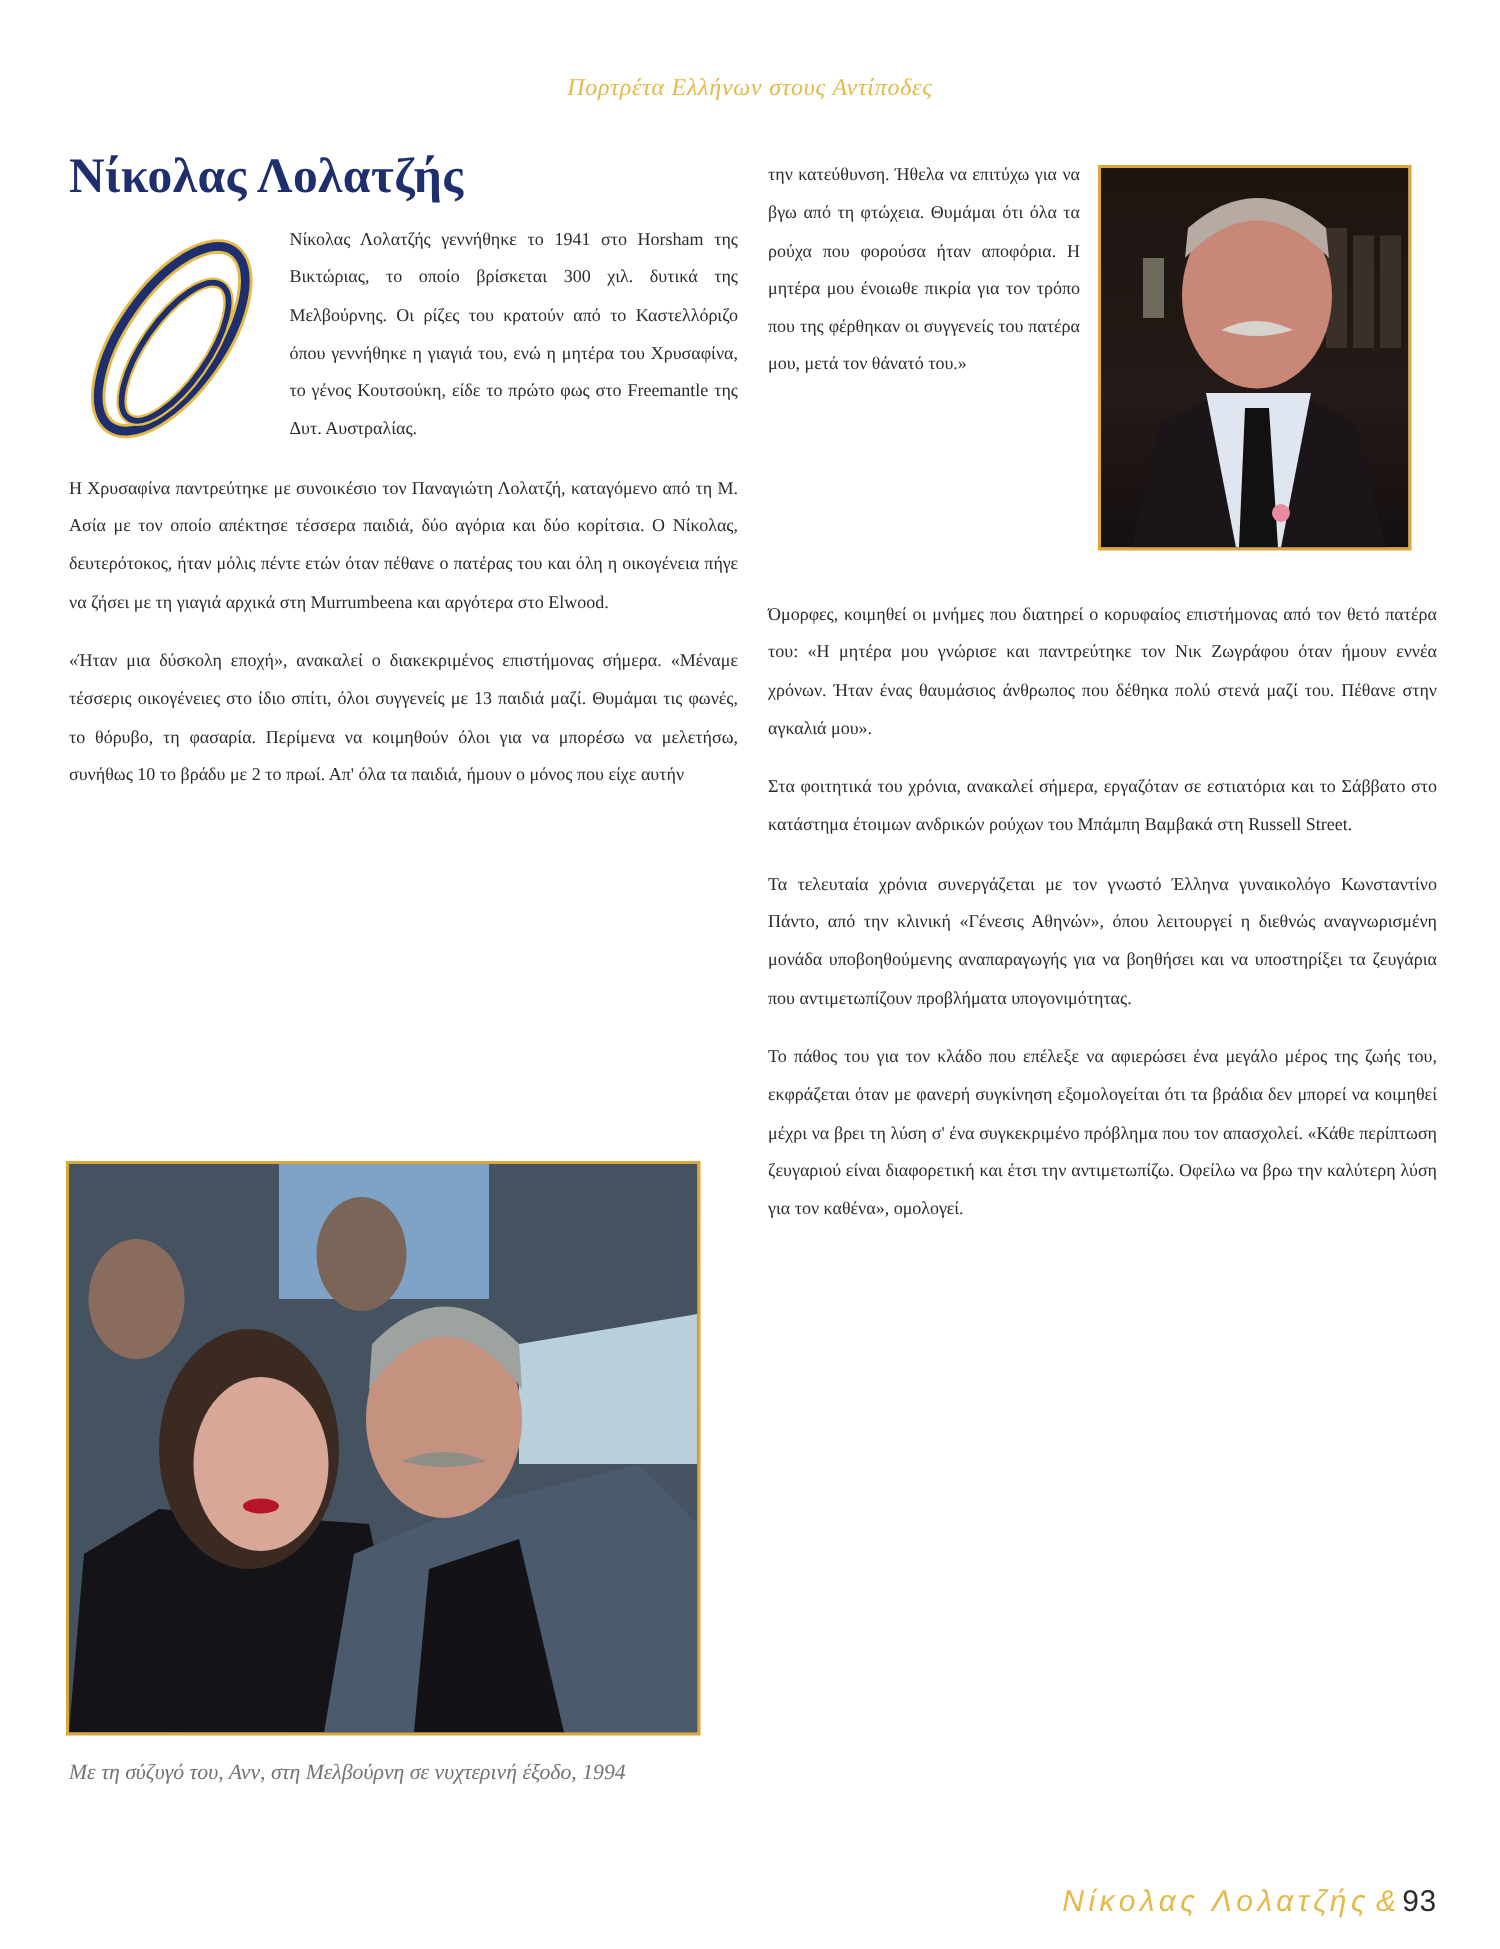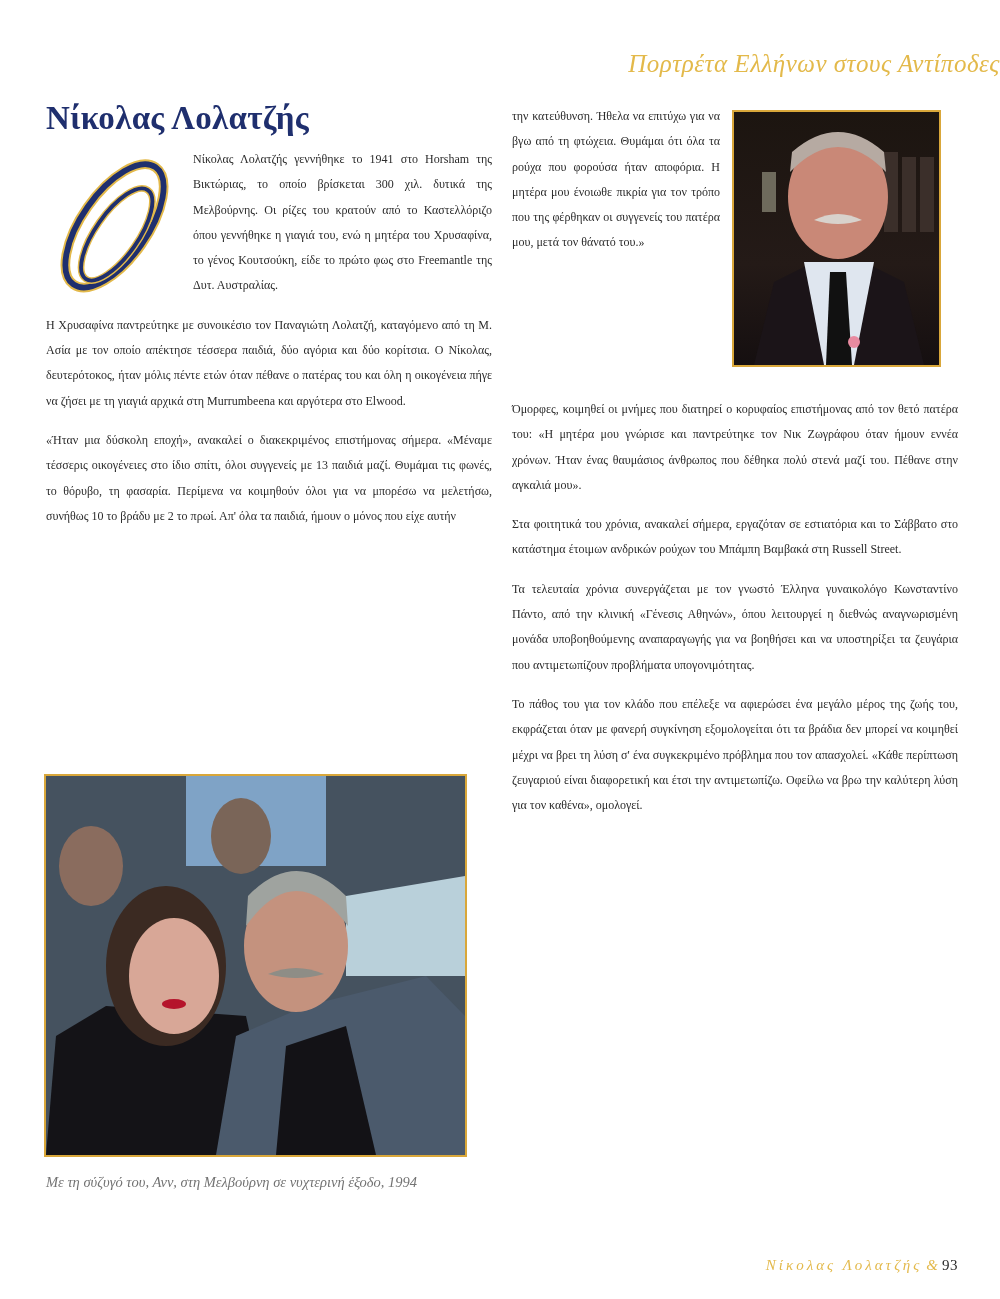--- a/index.html
+++ b/index.html
@@ -1,39 +1,39 @@
 <!DOCTYPE html>
 <html><head>
 <meta charset="utf-8">
 <style>
   html, body { margin:0; padding:0; background:#ffffff; }
   body { width:1000px; height:1299px; position:relative; overflow:hidden;
          font-family:"DejaVu Serif", "Liberation Serif", serif; color:#2a2a2a; }
-  .running-head { position:absolute; top:50px; left:0; width:1000px; text-align:right;
-         font-family:"Liberation Serif", serif; font-style:italic; font-size:25px;
+  .running-head { position:absolute; top:50px; left:0; width:1000px; text-align:center;
+         font-family:"Liberation Serif", serif; font-style:italic; font-size:16px;
          color:#e3b94a; letter-spacing:0.5px; }
   .title { position:absolute; left:46px; top:100px; margin:0;
          font-family:"Liberation Serif", serif; font-weight:bold; font-size:33px;
          color:#1f2f6e; letter-spacing:0.3px; }
   .col { position:absolute; font-family:"Liberation Serif", serif; font-size:12px;
          line-height:25.3px; text-align:justify; color:#2b2b2b; }
   .col p { margin:0 0 14px 0; }
   .col-left { left:46px; top:147px; width:446px; }
   .col-right-top { left:512px; top:104px; width:208px; }
   .col-right { left:512px; top:397px; width:446px; }
   .dropcap { float:left; width:145px; height:148px; margin:0 6px 0 -4px; }
   .photo { position:absolute; border:2px solid #d9a73a; overflow:hidden; }
   .photo-portrait { left:732px; top:110px; width:205px; height:253px;
          background:linear-gradient(180deg,#1c1510 0%,#241a17 60%,#150f10 100%); }
   .photo-couple { left:44px; top:774px; width:419px; height:379px;
          background:linear-gradient(135deg,#5d6f84 0%,#8aa0b5 30%,#2c2f35 65%,#1b1b1f 100%); }
   .caption { position:absolute; left:46px; top:1174px; font-family:"Liberation Serif", serif;
          font-style:italic; font-size:14.5px; color:#737373; }
-  .footer { position:absolute; right:42px; top:1257px; font-family:Liberation Serif, serif;
-         font-size:15px; }
+  .footer { position:absolute; right:42px; top:1257px; font-family:Liberation Sans, sans-serif;
+         font-size:20px; }
   .footer .name { font-style:italic; color:#e3b94a; letter-spacing:3px; }
   .footer .amp { font-style:italic; color:#e3b94a; margin:0 4px; }
   .footer .page { color:#2b2b2b; letter-spacing:0.5px; }
 </style>
 </head>
 <body>
 
 <div class="running-head">Πορτρέτα Ελλήνων στους Αντίποδες</div>
 
 <h1 class="title">Νίκολας Λολατζής</h1>

